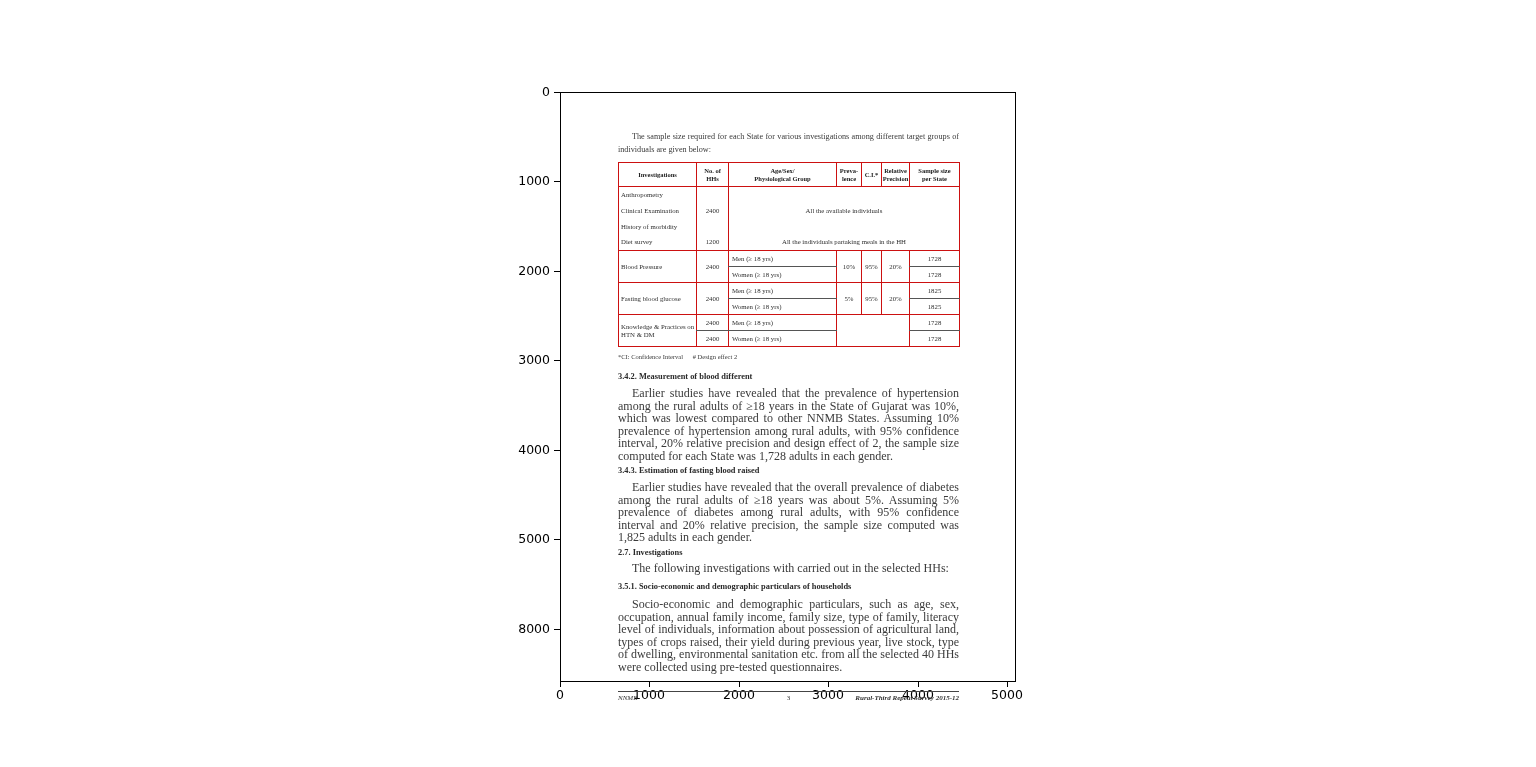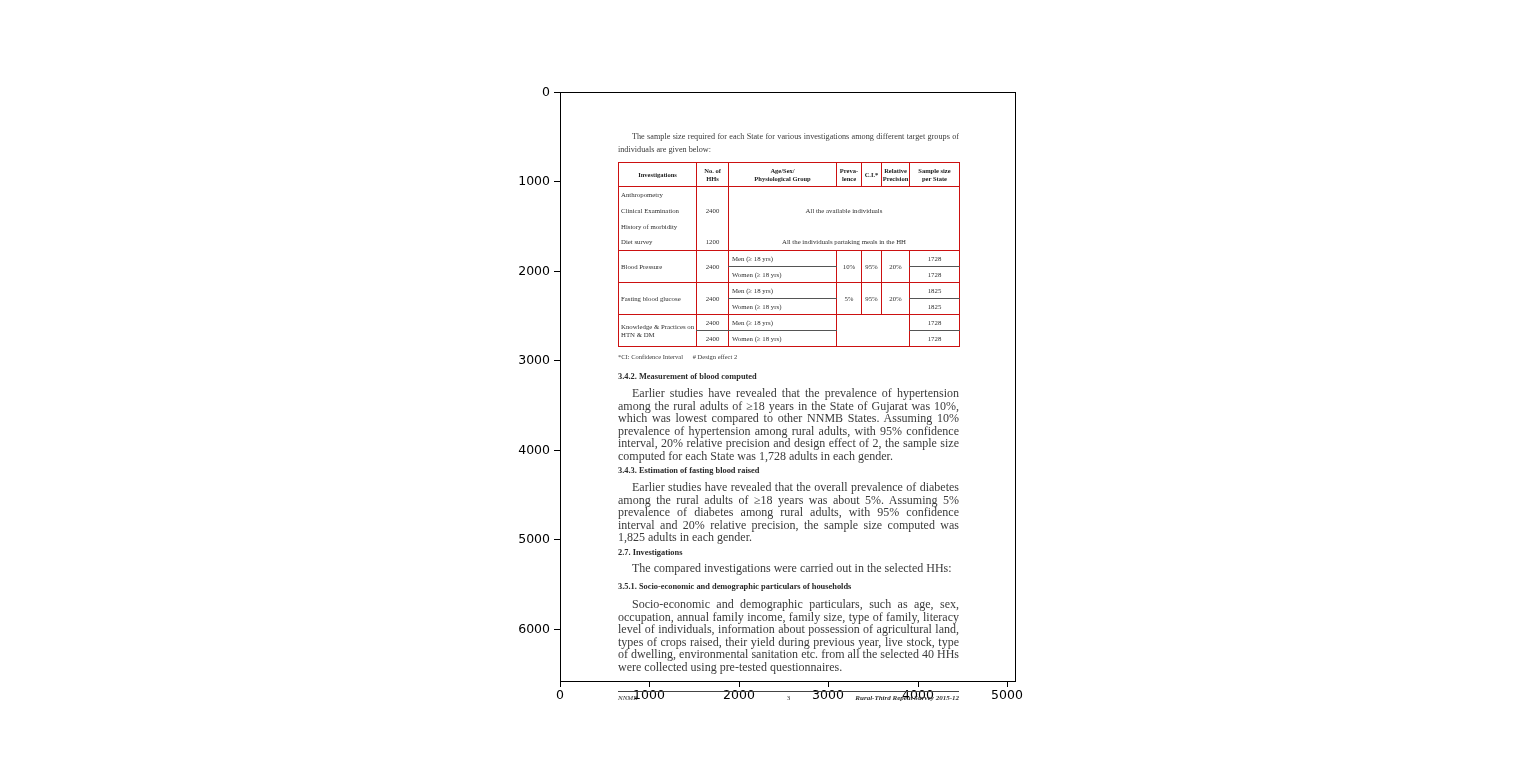--- a/index.html
+++ b/index.html
@@ -77,21 +77,21 @@
   <div class="ymark" style="top:450px"></div>
   <div class="ymark" style="top:539px"></div>
   <div class="ymark" style="top:629px"></div>
 
   <div class="tick-label ytick" style="top:84px">0</div>
   <div class="tick-label ytick" style="top:173px">1000</div>
   <div class="tick-label ytick" style="top:263px">2000</div>
   <div class="tick-label ytick" style="top:352px">3000</div>
   <div class="tick-label ytick" style="top:442px">4000</div>
   <div class="tick-label ytick" style="top:531px">5000</div>
-  <div class="tick-label ytick" style="top:621px">6000</div>
+  <div class="tick-label ytick" style="top:621px">8000</div>
 
   <div class="xmark" style="left:560px"></div>
   <div class="xmark" style="left:649px"></div>
   <div class="xmark" style="left:739px"></div>
   <div class="xmark" style="left:828px"></div>
   <div class="xmark" style="left:918px"></div>
   <div class="xmark" style="left:1007px"></div>
 
   <div class="tick-label xtick" style="left:525px">0</div>
   <div class="tick-label xtick" style="left:614px">1000</div>
@@ -185,28 +185,28 @@
           <tr>
             <td class="num bl">2400</td>
             <td class="age bl">Women (≥ 18 yrs)</td>
             <td class="num bl">1728</td>
           </tr>
         </tbody>
           </table>
 
         <div class="footnote">*CI: Confidence Interval      # Design effect 2</div>
 
-        <div class="heading">3.4.2. Measurement of blood computed</div>
+        <div class="heading">3.4.2. Measurement of blood different</div>
         <p class="para mb4">Earlier studies have revealed that the prevalence of hypertension among the rural adults of ≥18 years in the State of Gujarat was 10%, which was lowest compared to other NNMB States. Assuming 10% prevalence of hypertension among rural adults, with 95% confidence interval, 20% relative precision and design effect of 2, the sample size computed for each State was 1,728 adults in each gender.</p>
 
         <div class="heading">3.4.3. Estimation of fasting blood raised</div>
         <p class="para mb4">Earlier studies have revealed that the overall prevalence of diabetes among the rural adults of ≥18 years was about 5%. Assuming 5% prevalence of diabetes among rural adults, with 95% confidence interval and 20% relative precision, the sample size computed was 1,825 adults in each gender.</p>
 
         <div class="heading mb4">2.7. Investigations</div>
-        <p class="para mb8">The compared investigations were carried out in the selected HHs:</p>
+        <p class="para mb8">The following investigations with carried out in the selected HHs:</p>
 
         <div class="heading mb6">3.5.1. Socio-economic and demographic particulars of households</div>
         <p class="para">Socio-economic and demographic particulars, such as age, sex, occupation, annual family income, family size, type of family, literacy level of individuals, information about possession of agricultural land, types of crops raised, their yield during previous year, live stock, type of dwelling, environmental sanitation etc. from all the selected 40 HHs were collected using pre-tested questionnaires.</p>
 
         <div class="page-footer">
           <span class="f-left">NNMB</span>
           <span class="f-center">3</span>
           <span class="f-right">Rural-Third Repeat Survey 2015-12</span>
         </div>
 

